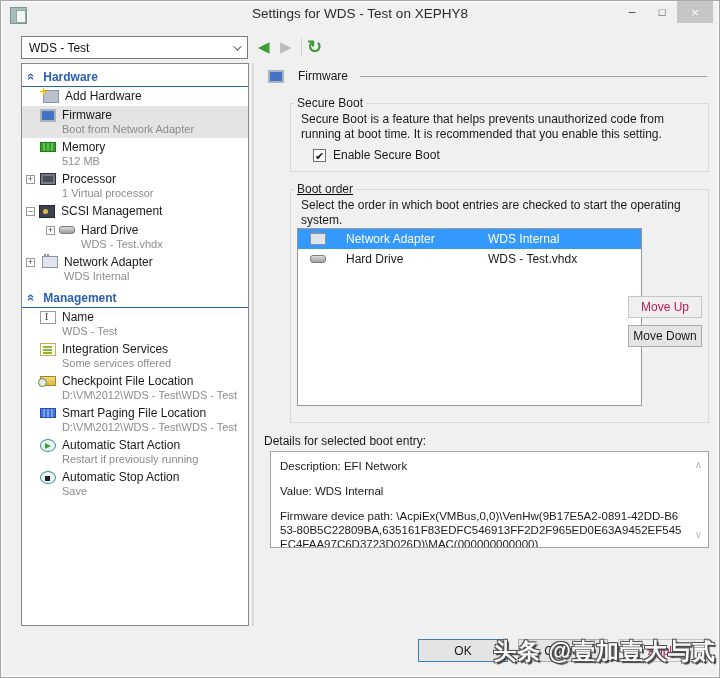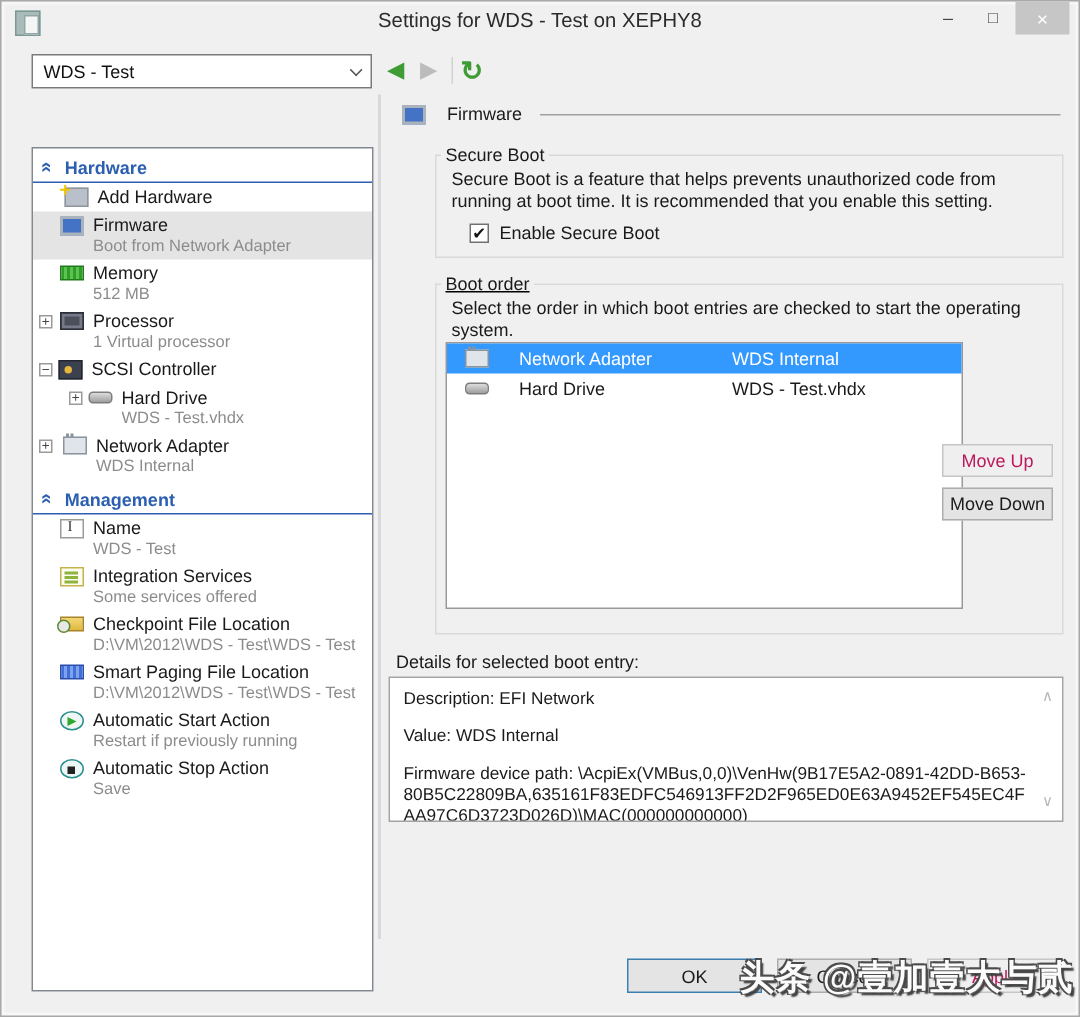--- a/index.html
+++ b/index.html
@@ -29,21 +29,21 @@
   .vm-select .chev { position:absolute; right:8px; top:8px; width:6px; height:6px;
                border-right:1.4px solid #555; border-bottom:1.4px solid #555; transform:rotate(45deg) translateY(-2px); }
   .nav { position:absolute; top:5px; font-size:15px; line-height:22px; }
   .nav.back    { left:257px; color:#3f9c35; }
   .nav.forward { left:279px; color:#bcbcbc; }
   .nav-sep { position:absolute; left:300px; top:7px; width:1px; height:18px; background:#d2d2d2; }
   .nav.refresh { left:306px; color:#3f9c35; font-size:18px; font-weight:bold; }
 
   
   .sidebar { position:absolute; left:20px; top:62px; width:228px; height:563px; background:#fff;
-             border:1px solid #828790; overflow:hidden; font-size:12px;margin-top:35px; }
+             border:1px solid #828790; overflow:hidden; font-size:12px; }
   .splitter { position:absolute; left:251px; top:62px; width:2px; height:563px; background:#d8d8d8; }
   .sec-head { display:flex; align-items:center; gap:8px; color:#2b5fb0; font-weight:bold;
               border-bottom:1px solid #2b5fb0; padding:3px 4px 2px 6px; margin-top:2px; }
   .collapse-glyph { display:inline-block; transform:rotate(90deg); font-size:13px; font-weight:bold; }
   .trow { display:flex; align-items:flex-start; padding:2px 0 2px 4px; position:relative; }
   .trow.selected { background:#e4e4e4; }
   .expander { width:9px; height:9px; border:1px solid #9a9a9a; background:#fff; font-size:9px;
               line-height:7px; text-align:center; color:#444; margin:3px 4px 0 0; flex:0 0 9px; }
   .exp-spacer { width:14px; flex:0 0 14px; }
   .ti { width:16px; height:13px; margin:1px 6px 0 0; position:relative; flex:0 0 16px; }
@@ -104,21 +104,21 @@
   .bt-row.selected { background:#3399ff; color:#fff; }
   .bt-row .ti { margin:0; }
   .btn { font-size:12px; text-align:center; border:1px solid #adadad; background:#e4e4e4; color:#1a1a1a;
          display:flex; align-items:center; justify-content:center; }
   .btn.disabled { color:#be185d; border-color:#c6c6c6; background:#efefef; }
   .move-up   { position:absolute; left:339px; top:100px; width:74px; height:22px; }
   .move-down { position:absolute; left:339px; top:129px; width:74px; height:22px; }
   .fs-boot .move-up { left:337px; } .fs-boot .move-down { left:337px; }
 
   .details-label { position:absolute; left:10px; top:371px; font-size:12px; color:#1a1a1a; }
-  .details-box { position:absolute; left:5px; top:388px; right:2px; height:97px; background:#fff;
+  .details-box { position:absolute; left:16px; top:388px; right:2px; height:97px; background:#fff;
                  border:1px solid #a3a3a3; padding:7px 24px 4px 9px; font-size:11.5px; color:#1a1a1a;
                  line-height:14px; overflow:hidden; }
   .details-box p { margin-bottom:11px; word-break:break-all; }
   .scroll-glyph { position:absolute; right:6px; font-size:10px; color:#b8b8b8; }
   .scroll-up { top:6px; } .scroll-down { bottom:5px; }
 
   
   .footer { position:absolute; left:0; bottom:0; width:100%; height:46px; }
   .ok-btn     { position:absolute; left:417px; top:8px; width:90px; height:23px; border:1px solid #3c7fb1; }
   .cancel-btn { position:absolute; left:517px; top:8px; width:90px; height:23px; }
@@ -191,21 +191,21 @@
       <div>
         <div class="tlabel">Processor</div>
         <div class="tsub">1 Virtual processor</div>
       </div>
     </div>
 
     <div class="trow">
       <span class="expander">−</span>
       <span class="ti ic-scsi"></span>
       <div>
-          <div class="tlabel">SCSI Controller</div>
+          <div class="tlabel">SCSI Management</div>
         </div>
     </div>
 
     <div class="trow">
       <span class="exp-spacer" style="width:20px;flex-basis:20px"></span>
       <span class="expander">+</span>
       <span class="ti ic-hard-drive"></span>
       <div>
         <div class="tlabel">Hard Drive</div>
         <div class="tsub">WDS - Test.vhdx</div>

